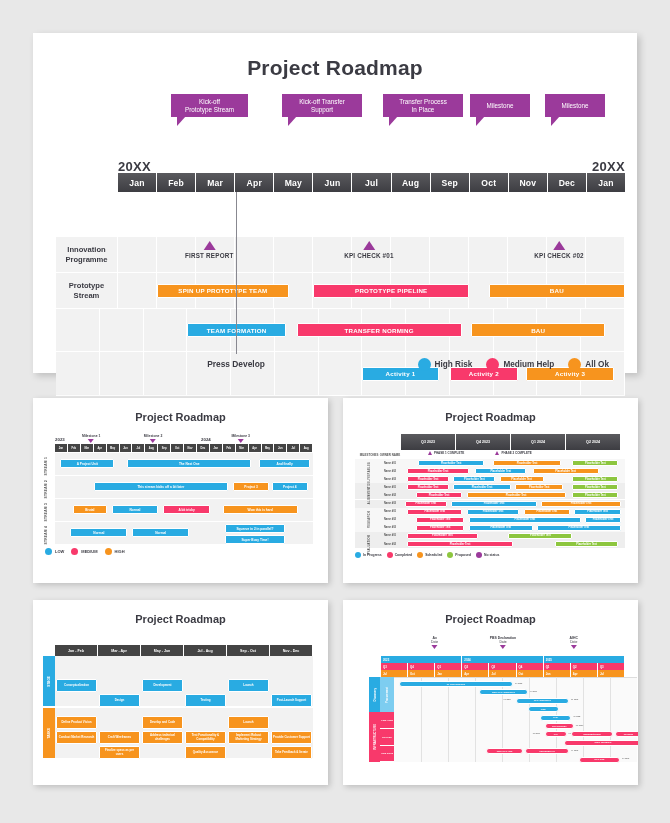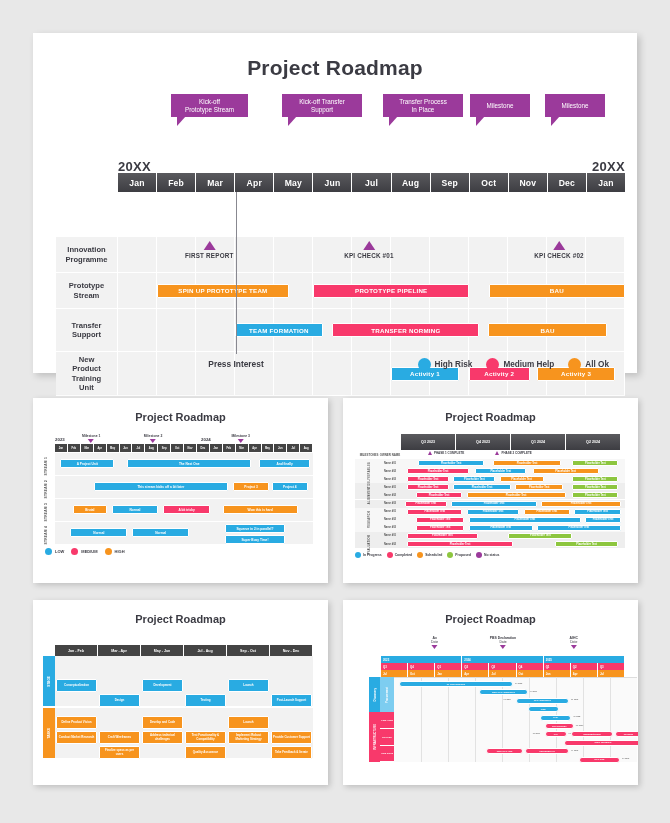--- a/index.html
+++ b/index.html
@@ -343,46 +343,40 @@
             <div class="cell"></div>
             <div class="cell"></div>
             <div class="cell"></div>
             <div class="cell"></div>
             <div class="bar orange" style="left: 7.7%; width: 26%;">SPIN UP PROTOTYPE TEAM</div>
             <div class="bar pink" style="left: 38.5%; width: 30.8%;">PROTOTYPE PIPELINE</div>
             <div class="bar orange" style="left: 73.1%; width: 26.9%;">BAU</div>
           </div>
         </div>
         <div class="grid-row r3">
-          <div class="row-label">
-            <div>Transfer<br>Support</div>
-          </div>
           <div class="row-track">
             <div class="cell"></div>
             <div class="cell"></div>
             <div class="cell"></div>
             <div class="cell"></div>
             <div class="cell"></div>
             <div class="cell"></div>
             <div class="cell"></div>
             <div class="cell"></div>
             <div class="cell"></div>
             <div class="cell"></div>
             <div class="cell"></div>
             <div class="cell"></div>
             <div class="cell"></div>
             <div class="bar blue" style="left: 23.1%; width: 17.3%;">TEAM FORMATION</div>
             <div class="bar pink" style="left: 42.3%; width: 29%;">TRANSFER NORMING</div>
             <div class="bar orange" style="left: 73%; width: 23.5%;">BAU</div>
           </div>
         </div>
         <div class="grid-row r4">
-          <div class="row-label">
-            <div>New<br>Product<br>Training<br>Unit</div>
-          </div>
           <div class="row-track">
             <div class="cell"></div>
             <div class="cell"></div>
             <div class="cell"></div>
             <div class="cell"></div>
             <div class="cell"></div>
             <div class="cell"></div>
             <div class="cell"></div>
             <div class="cell"></div>
             <div class="cell"></div>
@@ -391,21 +385,21 @@
             <div class="cell"></div>
             <div class="cell"></div>
             <div class="bar blue" style="left: 53.8%; width: 13.5%;">Activity 1</div>
             <div class="bar pink" style="left: 69.2%; width: 12%;">Activity 2</div>
             <div class="bar orange" style="left: 82.6%; width: 15.5%;">Activity 3</div>
           </div>
         </div>
       </div>
 
     <div class="press-line"></div>
-    <div class="press-label">Press Interest</div>
+    <div class="press-label">Press Develop</div>
 
     <div class="legend" id="main-legend">
         <div class="legend-item">
           <div class="dot blue"></div>
           <span class="lbl">High Risk</span>
         </div>
         <div class="legend-item">
           <div class="dot pink"></div>
           <span class="lbl">Medium Help</span>
         </div>

